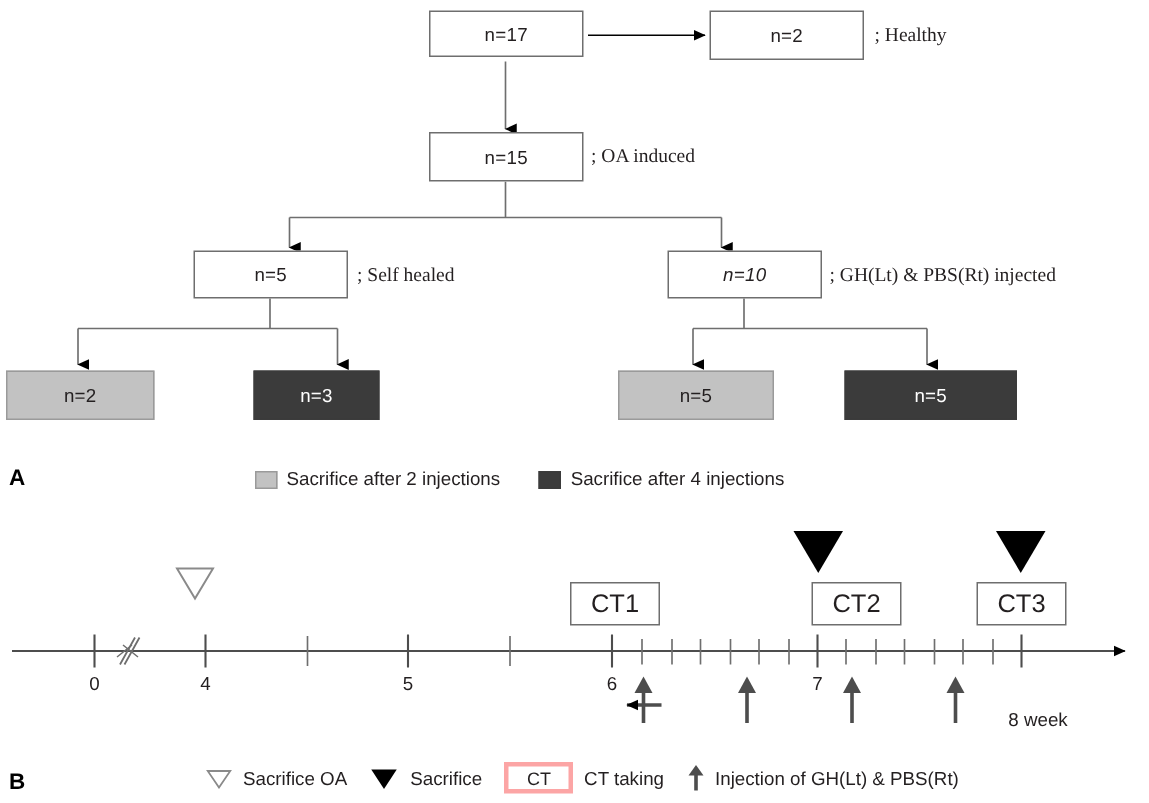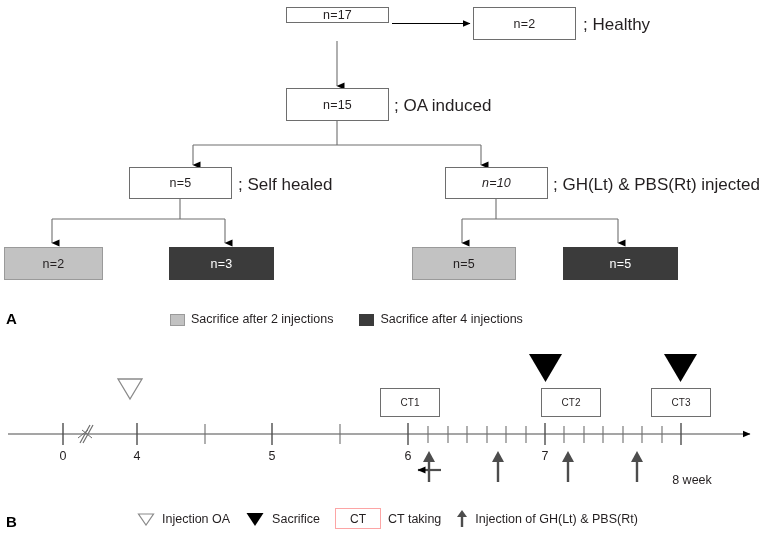--- a/index.html
+++ b/index.html
@@ -8,43 +8,43 @@
   .stage{position:absolute;left:0;top:0;width:766px;height:535px;}
   svg.layer{position:absolute;left:0;top:0;width:766px;height:535px;overflow:visible;}
 
   
   .nbox{position:absolute;box-sizing:border-box;border:1px solid #6e6e6e;
         background:#ffffff;display:flex;align-items:center;justify-content:center;
         font-size:12.5px;letter-spacing:.2px;color:#231f20;}
   .nbox.gray{background:#c2c2c2;border-color:#9a9a9a;color:#231f20;}
   .nbox.dark{background:#3b3b3b;border-color:#3b3b3b;color:#ffffff;}
 
-  .side-label{position:absolute;font-size:17px;color:#231f20;white-space:nowrap;}
+  .side-label{position:absolute;font-size:13px;color:#231f20;white-space:nowrap;font-family:Liberation Serif, serif;}
 
   
   .panel-letter{position:absolute;font-size:15px;font-weight:bold;color:#000;}
 
   
   .legend{position:absolute;display:flex;align-items:center;gap:6px;
           font-size:12.5px;color:#231f20;white-space:nowrap;}
   .sw{width:15px;height:12px;box-sizing:border-box;display:inline-block;}
   .sw.gray{background:#c2c2c2;border:1px solid #9a9a9a;}
   .sw.dark{background:#3b3b3b;border:1px solid #3b3b3b;}
   .legend .gap{display:inline-block;width:14px;}
 
-  .ctbox{box-sizing:border-box;border:1px solid #fca5a5;background:#fff;
+  .ctbox{box-sizing:border-box;border:3px solid #fca5a5;background:#fff;
          width:46px;height:21px;display:flex;align-items:center;justify-content:center;
          font-size:12px;}
 
   
   .tick-label{position:absolute;font-size:12.5px;color:#231f20;
               transform:translateX(-50%);white-space:nowrap;}
   .ct-node{position:absolute;box-sizing:border-box;border:1px solid #6e6e6e;
            background:#fff;display:flex;align-items:center;justify-content:center;
-           font-size:10px;color:#231f20;}
+           font-size:17px;color:#231f20;}
 </style>
 </head>
 <body>
 
 <div class="stage">
 
   <svg class="layer">
     <defs>
       <marker id="arrHead" markerWidth="9" markerHeight="9" refX="7.5" refY="4.2" orient="auto" markerUnits="userSpaceOnUse">
         <path d="M0,0.6 L8,4.2 L0,7.8 z" fill="#000"></path>
@@ -124,36 +124,36 @@
         <rect x="566.8" y="460" width="2.4" height="22"></rect>
         <polygon points="562,462 574,462 568,451"></polygon>
       </g>
       <g>
         <rect x="635.8" y="460" width="2.4" height="22"></rect>
         <polygon points="631,462 643,462 637,451"></polygon>
       </g>
     </g>
   </svg>
 
-  <div class="nbox" style="left:286px;top:7px;width:103px;height:16px;">n=17</div>
+  <div class="nbox" style="left:286px;top:7px;width:103px;height:31px;">n=17</div>
 
   <div class="nbox" style="left:473px;top:7px;width:103px;height:33px;">n=2</div>
   <div class="side-label" style="left:583px;top:15px;">; Healthy</div>
 
   <div class="nbox" style="left:286px;top:88px;width:103px;height:33px;">n=15</div>
   <div class="side-label" style="left:394px;top:96px;">; OA induced</div>
 
   <div class="nbox" style="left:129px;top:167px;width:103px;height:32px;">n=5</div>
   <div class="side-label" style="left:238px;top:175px;">; Self healed</div>
 
   <div class="nbox" style="left:445px;top:167px;width:103px;height:32px;font-style:italic;">n=10</div>
   <div class="side-label" style="left:553px;top:175px;">; GH(Lt) &amp; PBS(Rt) injected</div>
 
   <div class="nbox gray" style="left:4px;top:247px;width:99px;height:33px;">n=2</div>
-  <div class="nbox dark" style="left:169px;top:247px;width:105px;height:33px;">n=3</div>
+  <div class="nbox dark" style="left:169px;top:247px;width:84px;height:33px;">n=3</div>
   <div class="nbox gray" style="left:412px;top:247px;width:104px;height:33px;">n=5</div>
   <div class="nbox dark" style="left:563px;top:247px;width:115px;height:33px;">n=5</div>
 
   <div class="panel-letter" style="left:6px;top:310px;">A</div>
 
   <div class="legend" style="left:170px;top:312px;align-items:flex-end;">
     <span class="sw gray"></span>
     <span>Sacrifice after 2 injections</span>
     <span class="gap"></span>
     <span class="sw dark"></span>
@@ -170,21 +170,21 @@
   <div class="tick-label" style="left:408px;top:449px;">6</div>
   <div class="tick-label" style="left:545px;top:449px;">7</div>
   <div class="tick-label" style="left:692px;top:449px;margin-top:24px;">8 week</div>
 
   <div class="panel-letter" style="left:6px;top:513px;">B</div>
 
   <div class="legend" style="left:137px;top:508px;gap:7px;">
     <svg width="18" height="14">
       <polygon points="1.5,2 16.5,2 9,13" fill="#ffffff" stroke="#8a8a8a" stroke-width="1.2"></polygon>
     </svg>
-    <span>Injection OA</span>
+    <span>Sacrifice OA</span>
     <svg width="20" height="15" style="margin-left:8px">
       <polygon points="1.5,2 18.5,2 10,15" fill="#000000"></polygon>
     </svg>
     <span>Sacrifice</span>
     <span class="ctbox" style="margin-left:8px">CT</span>
     <span>CT taking</span>
     <svg width="12" height="18" style="margin-left:8px">
       <rect x="4.8" y="5" width="2.4" height="12" fill="#4d4d4d"></rect>
       <polygon points="1,7 11,7 6,0" fill="#4d4d4d"></polygon>
     </svg>

